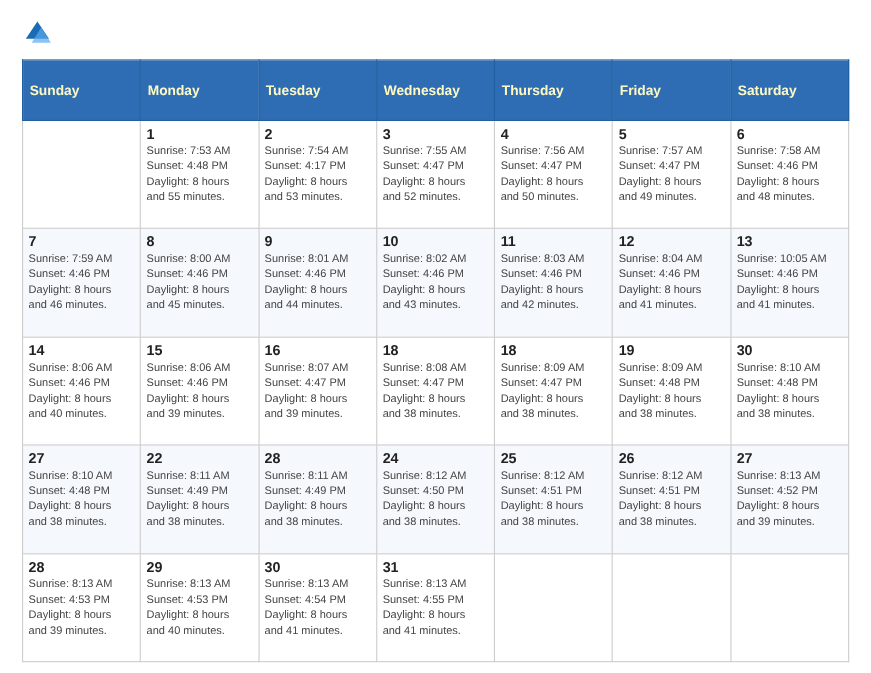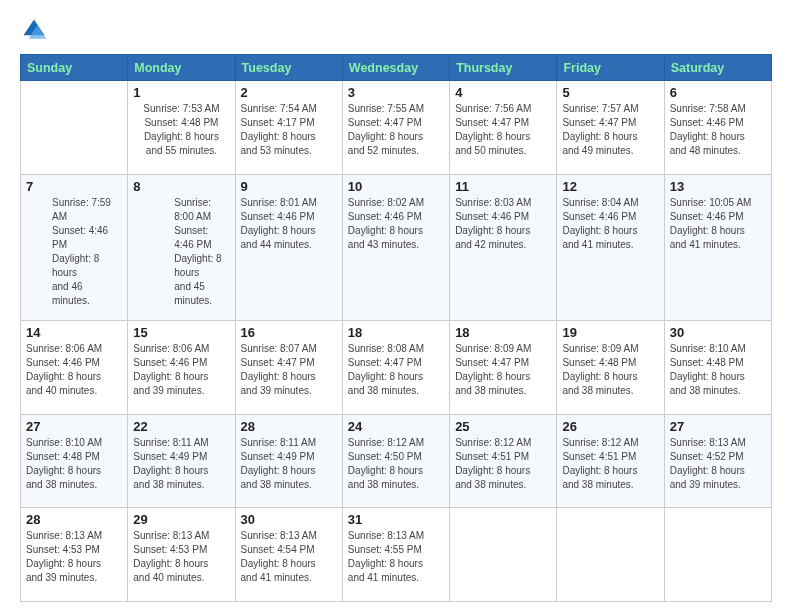--- a/index.html
+++ b/index.html
@@ -63,23 +63,23 @@
     }
     .calendar {
       flex: 1;
       border: 1px solid #ccc;
       border-collapse: collapse;
       width: 100%;
       table-layout: fixed;
     }
     .calendar th {
       background-color: #2e6db4;
-      color: #86efac;
+      color: #fef9c3;
       text-align: left;
-      padding: 5px 6px;
+      padding: 20px 6px;
       font-size: 12.5px;
       font-weight: bold;
       border: 1px solid #2060a0;
     }
     .calendar td {
       border: 1px solid #ccc;
       vertical-align: top;
       padding: 4px 5px;
       font-size: 10.5px;
       color: #333;
@@ -139,21 +139,21 @@
           <th>Thursday</th>
           <th>Friday</th>
           <th>Saturday</th>
         </tr>
     </thead>
     <tbody id="calendar-body">
     <tr>
           <td class="empty-cell"></td>
           <td>
             <span class="day-number">1</span>
-            <div class="day-info" style="white-space: pre-line; text-align: center;">Sunrise: 7:53 AM
+            <div class="day-info" style="white-space: pre-line;">Sunrise: 7:53 AM
 Sunset: 4:48 PM
 Daylight: 8 hours
 and 55 minutes.</div>
           </td>
           <td>
             <span class="day-number">2</span>
             <div class="day-info" style="white-space: pre-line;">Sunrise: 7:54 AM
 Sunset: 4:17 PM
 Daylight: 8 hours
 and 53 minutes.</div>
@@ -183,28 +183,28 @@
             <span class="day-number">6</span>
             <div class="day-info" style="white-space: pre-line;">Sunrise: 7:58 AM
 Sunset: 4:46 PM
 Daylight: 8 hours
 and 48 minutes.</div>
           </td>
         </tr>
         <tr>
           <td>
             <span class="day-number">7</span>
-            <div class="day-info" style="white-space: pre-line; margin-left: 26px;">Sunrise: 7:59 AM
+            <div class="day-info" style="white-space: pre-line;">Sunrise: 7:59 AM
 Sunset: 4:46 PM
 Daylight: 8 hours
 and 46 minutes.</div>
           </td>
           <td>
             <span class="day-number">8</span>
-            <div class="day-info" style="white-space: pre-line; margin-left: 41px;">Sunrise: 8:00 AM
+            <div class="day-info" style="white-space: pre-line;">Sunrise: 8:00 AM
 Sunset: 4:46 PM
 Daylight: 8 hours
 and 45 minutes.</div>
           </td>
           <td>
             <span class="day-number">9</span>
             <div class="day-info" style="white-space: pre-line;">Sunrise: 8:01 AM
 Sunset: 4:46 PM
 Daylight: 8 hours
 and 44 minutes.</div>

